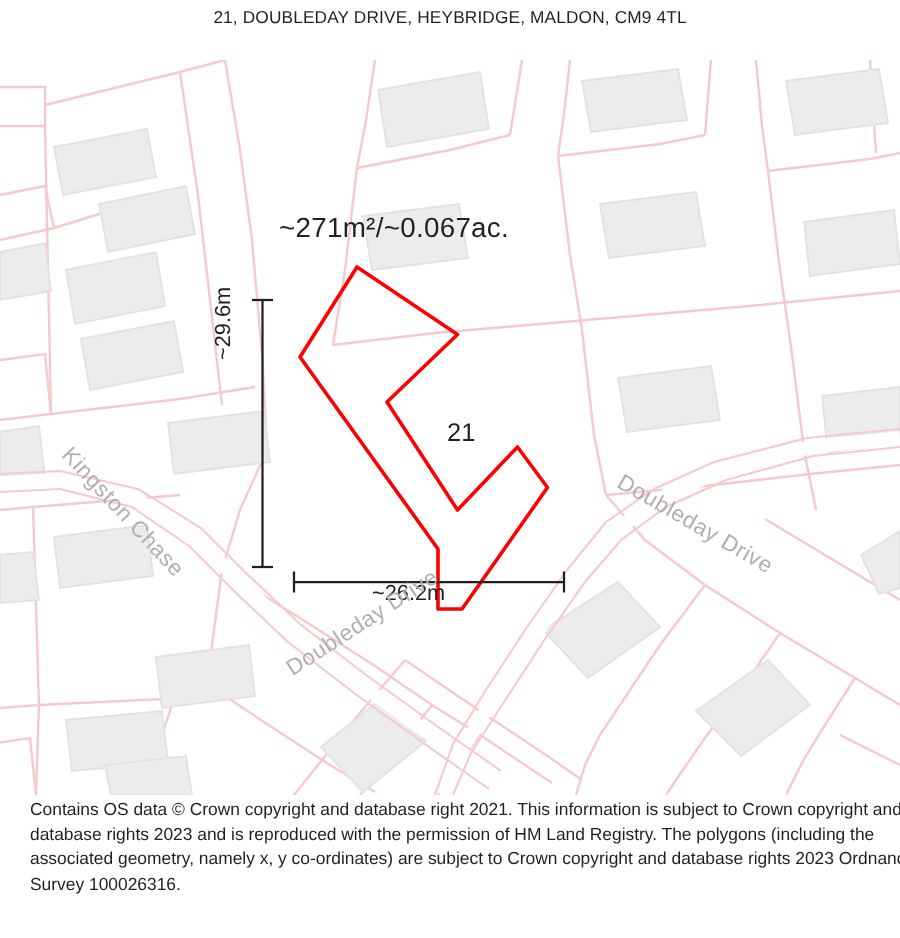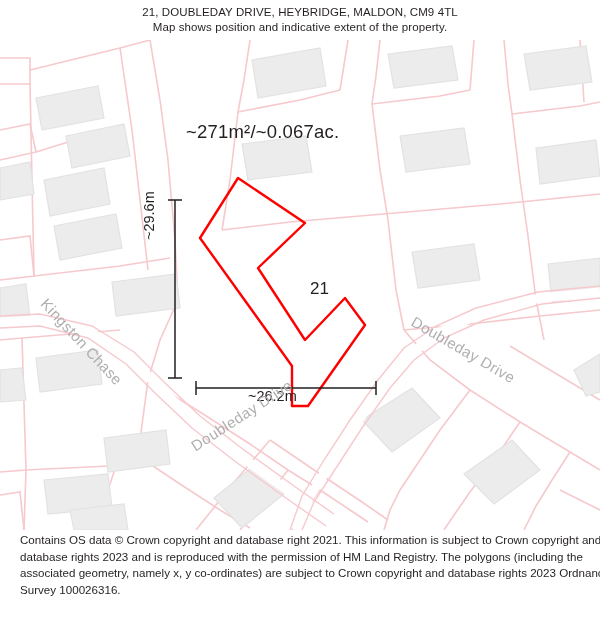--- a/index.html
+++ b/index.html
@@ -51,33 +51,32 @@
     background: #ffffff;
     overflow: hidden;
   }
   .map svg {
     display: block;
   }
   
   .area-label {
     position: absolute;
     left: 186px;
-    top: 81px;
+    top: 101px;
     font-size: 18.5px;
     color: #231f20;
     letter-spacing: 0.2px;
     white-space: nowrap;
   }
   .plot-number {
     position: absolute;
     left: 298px;
     top: 239px;
     font-size: 17px;
     color: #231f20;
-    margin-left: 12px;
   }
   .dim-horizontal {
     position: absolute;
     left: 248px;
     top: 348px;
     font-size: 14.5px;
     color: #231f20;
     white-space: nowrap;
   }
   .dim-vertical {
@@ -131,21 +130,20 @@
     color: #231f20;
   }
 </style>
 </head>
 <body>
 
 <div class="page">
 
   <div class="header">
     <div class="line1">21, DOUBLEDAY DRIVE, HEYBRIDGE, MALDON, CM9 4TL</div>
-    <div class="line2">Map shows position and indicative extent of the property.</div>
   </div>
 
   <div class="map">
     <svg width="600" height="490" viewBox="0 0 600 490" xmlns="http://www.w3.org/2000/svg">
 
       <g fill="none" stroke="#f6c9cd" stroke-width="1.6">
         <path d="M 0 18 L 30 18 L 30 44 L 0 44"></path>
         <path d="M 30 30 L 120 8 L 150 0"></path>
         <path d="M 0 90 L 30 84 L 36 112 L 0 120"></path>
         <path d="M 36 112 L 120 86"></path>

